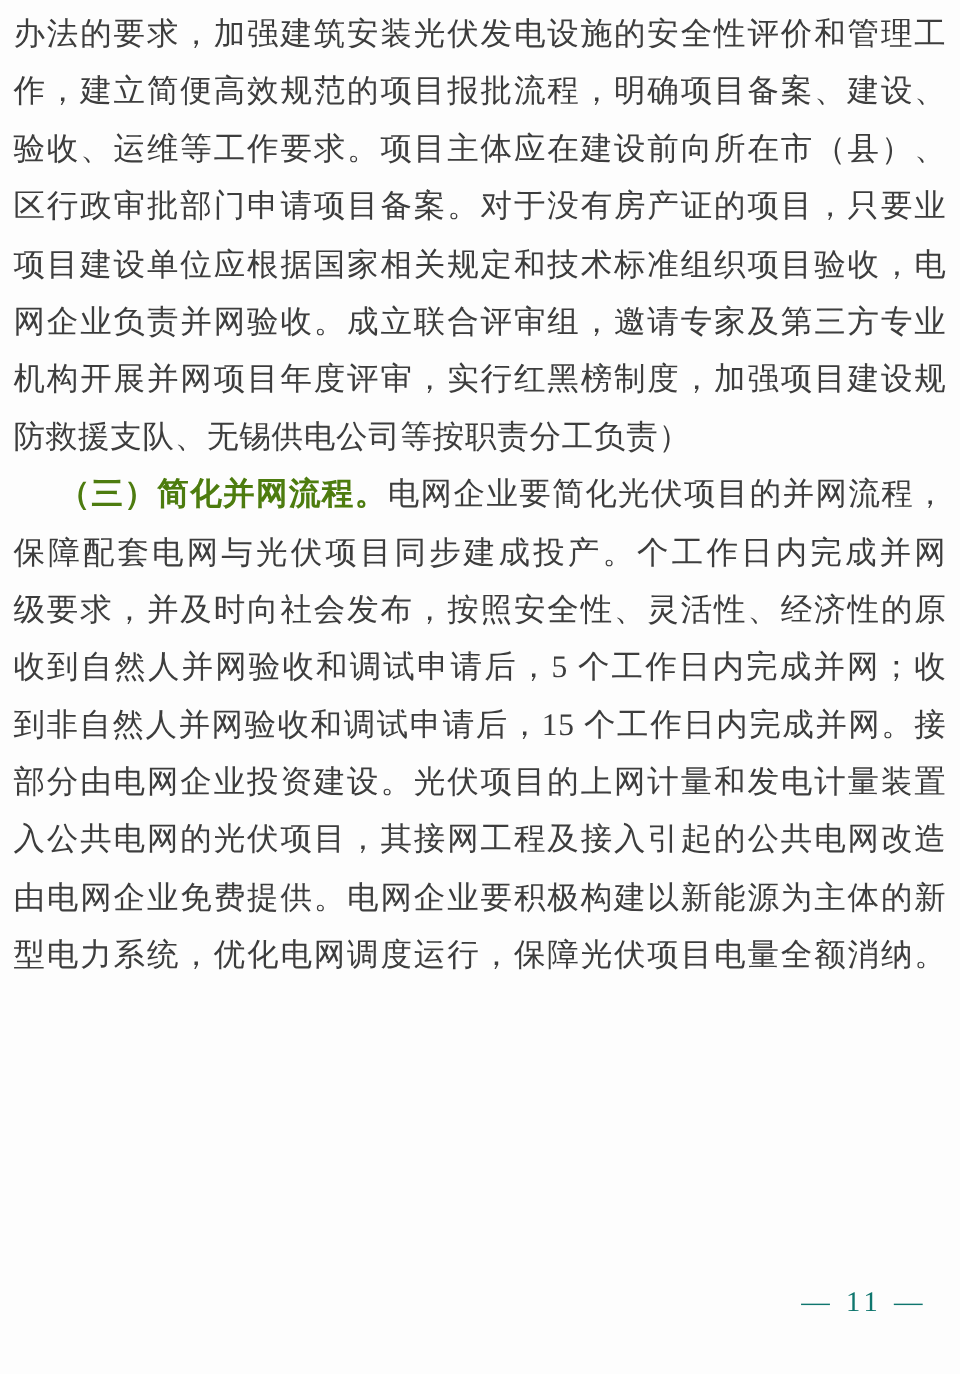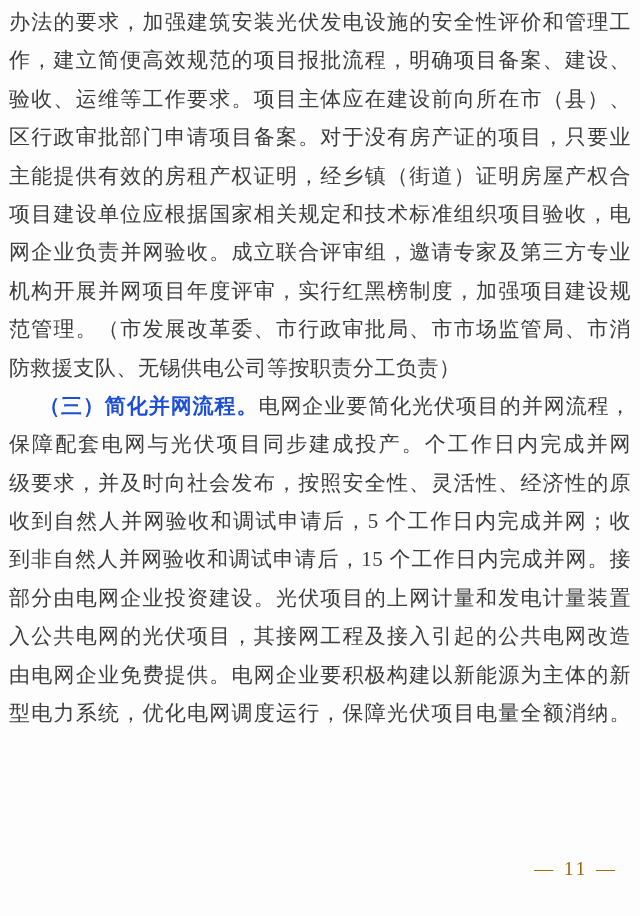--- a/index.html
+++ b/index.html
@@ -41,46 +41,44 @@
   }
   .line.last-of-para {
     text-align: center;
     text-align-last: left;
   }
   .line.indent-first {
     text-indent: 30px;
   }
   .bold-heading {
     font-weight: bold;
-    color: #1d4ed8;
+    color: #4d7c0f;
   }
   .page-number {
     position: absolute;
     right: 22px;
     bottom: 8px;
     font-size: 19px;
     letter-spacing: 3px;
-    color: #a16207;
+    color: #0f766e;
   }
 </style>
 </head>
 <body>
 
 <div class="page">
   <div class="text-block">
 
     <div class="line">办法的要求，加强建筑安装光伏发电设施的安全性评价和管理工</div>
     <div class="line">作，建立简便高效规范的项目报批流程，明确项目备案、建设、</div>
     <div class="line">验收、运维等工作要求。项目主体应在建设前向所在市（县）、</div>
     <div class="line">区行政审批部门申请项目备案。对于没有房产证的项目，只要业</div>
-    <div class="line">主能提供有效的房租产权证明，经乡镇（街道）证明房屋产权合</div>
     <div class="line">项目建设单位应根据国家相关规定和技术标准组织项目验收，电</div>
     <div class="line">网企业负责并网验收。成立联合评审组，邀请专家及第三方专业</div>
     <div class="line">机构开展并网项目年度评审，实行红黑榜制度，加强项目建设规</div>
-    <div class="line">范管理。（市发展改革委、市行政审批局、市市场监管局、市消</div>
     <div class="line last-of-para">防救援支队、无锡供电公司等按职责分工负责）</div>
 
     <div class="line indent-first">
       <span class="bold-heading">（三）简化并网流程。</span><span>电网企业要简化光伏项目的并网流程，</span>
     </div>
     <div class="line">保障配套电网与光伏项目同步建成投产。个工作日内完成并网</div>
     <div class="line">级要求，并及时向社会发布，按照安全性、灵活性、经济性的原</div>
     <div class="line">收到自然人并网验收和调试申请后，5 个工作日内完成并网；收</div>
     <div class="line">到非自然人并网验收和调试申请后，15 个工作日内完成并网。接</div>
     <div class="line">部分由电网企业投资建设。光伏项目的上网计量和发电计量装置</div>

